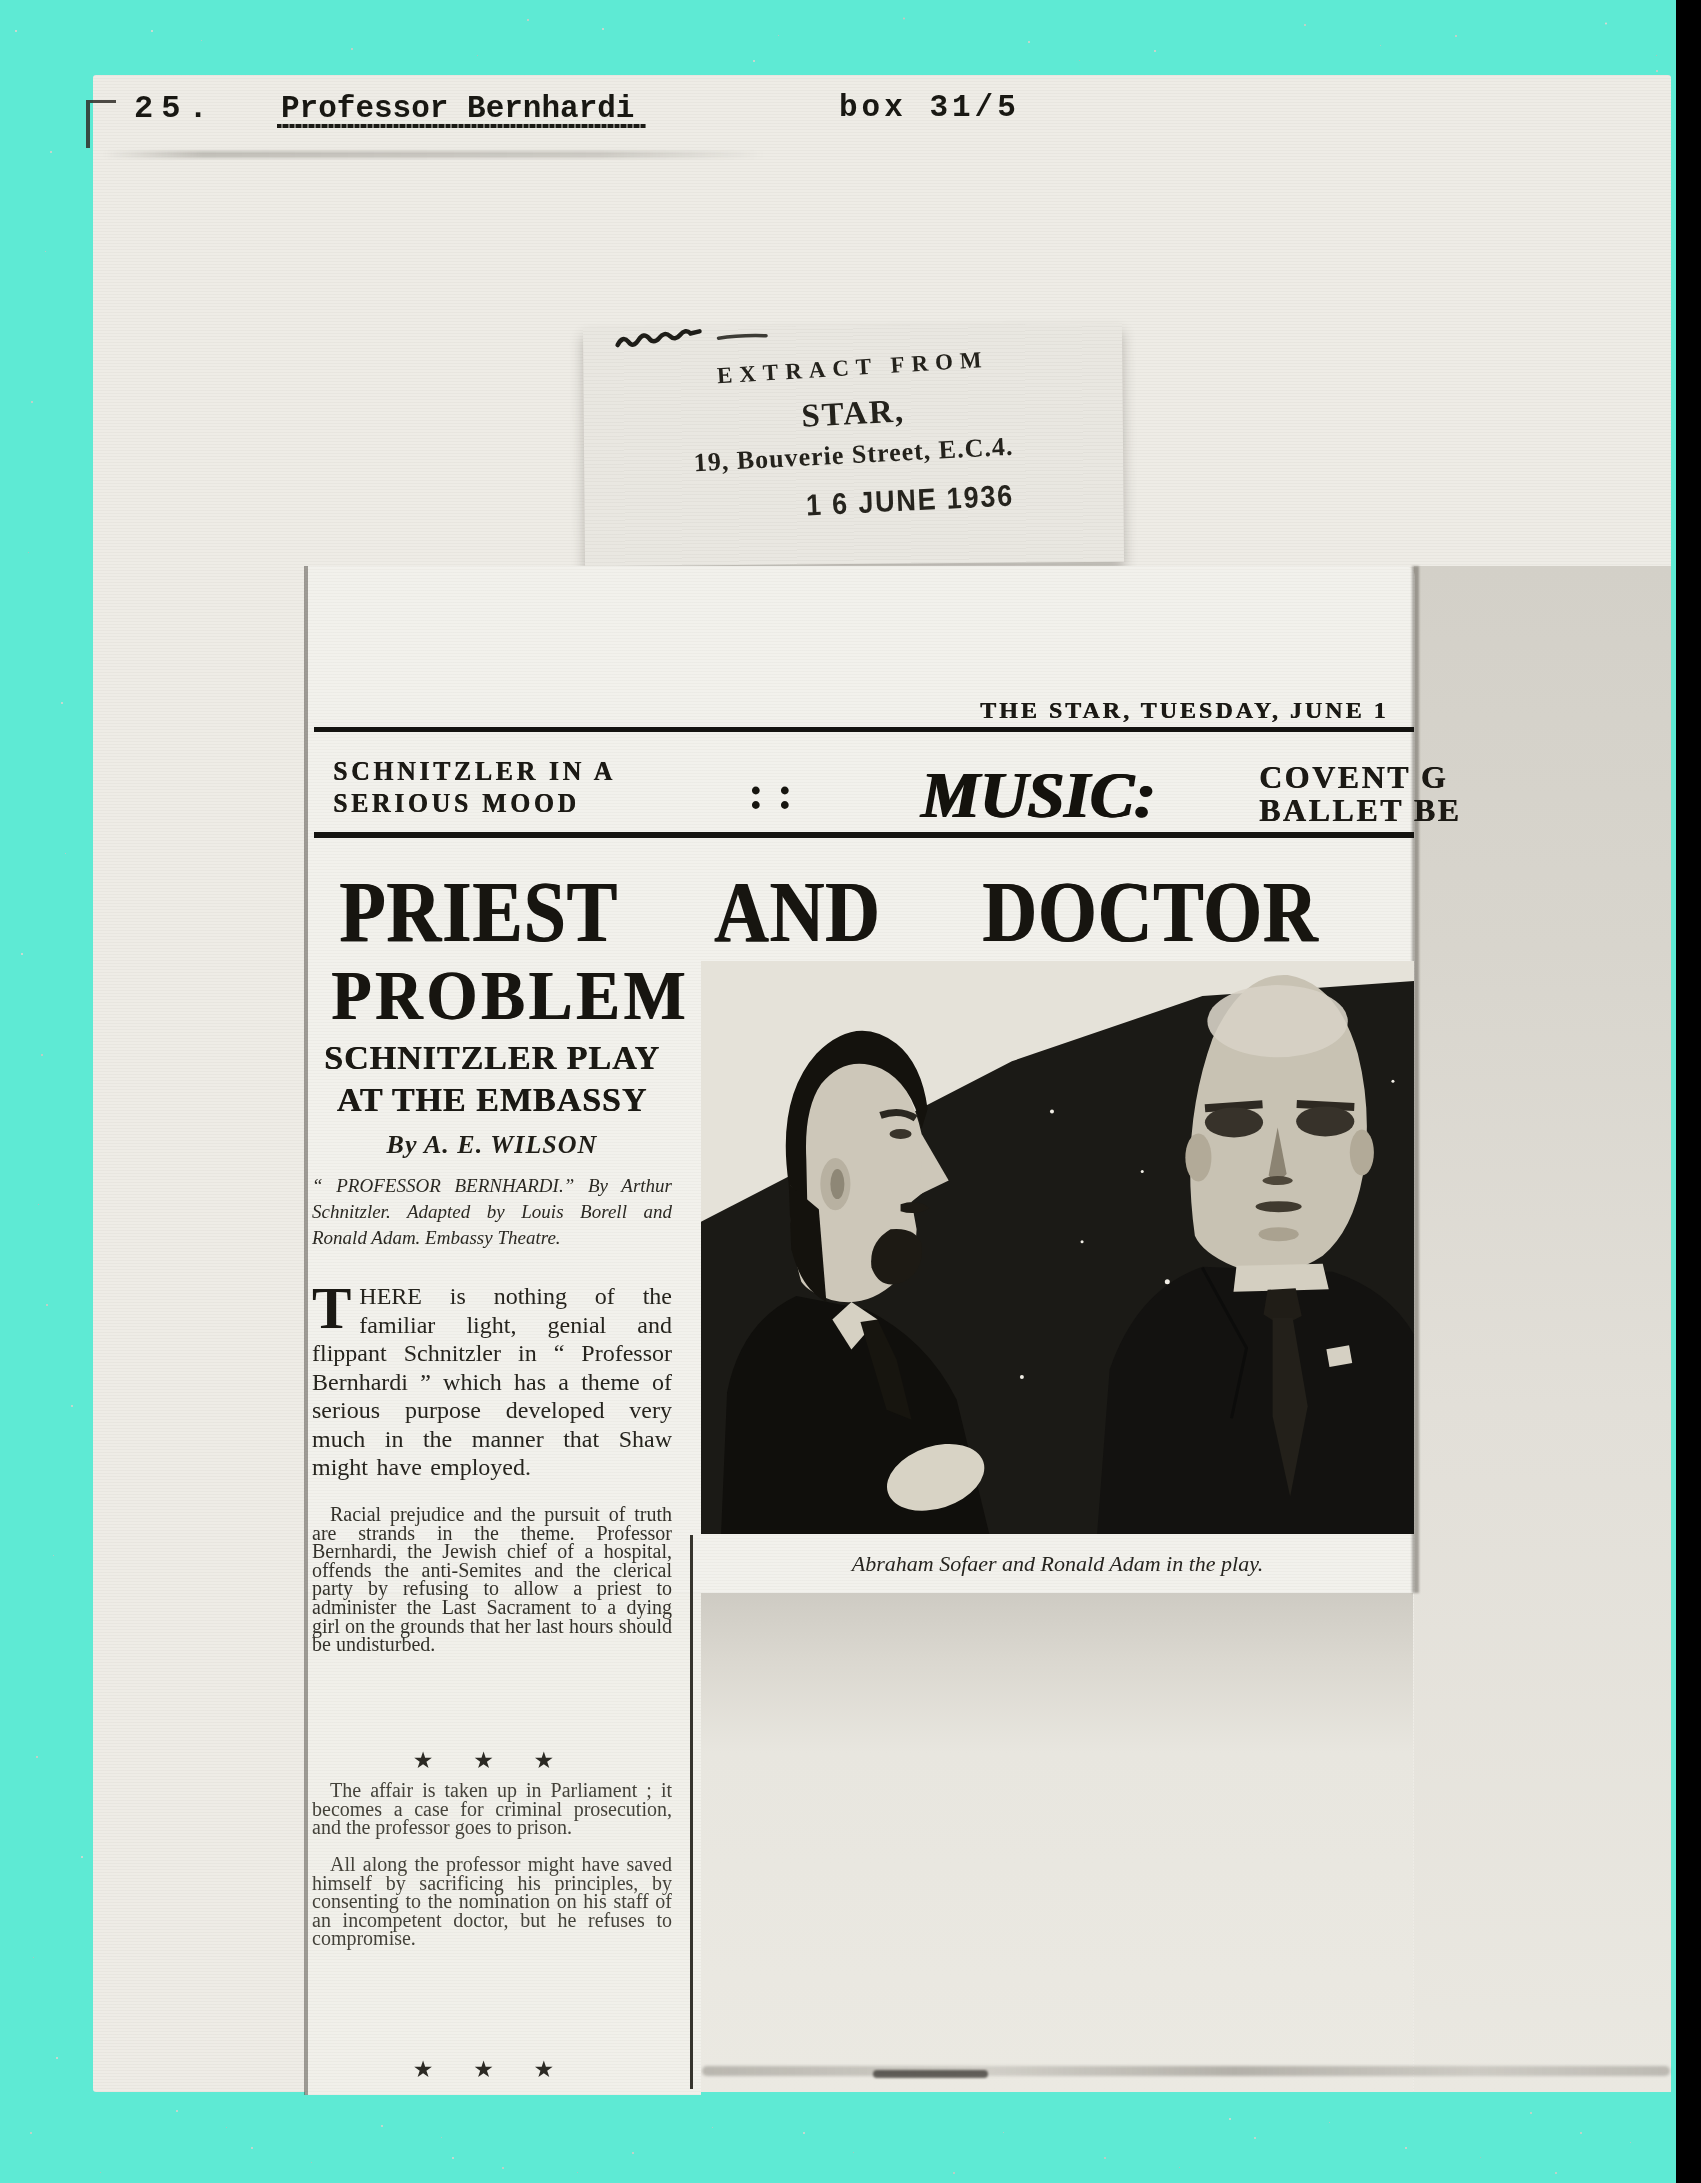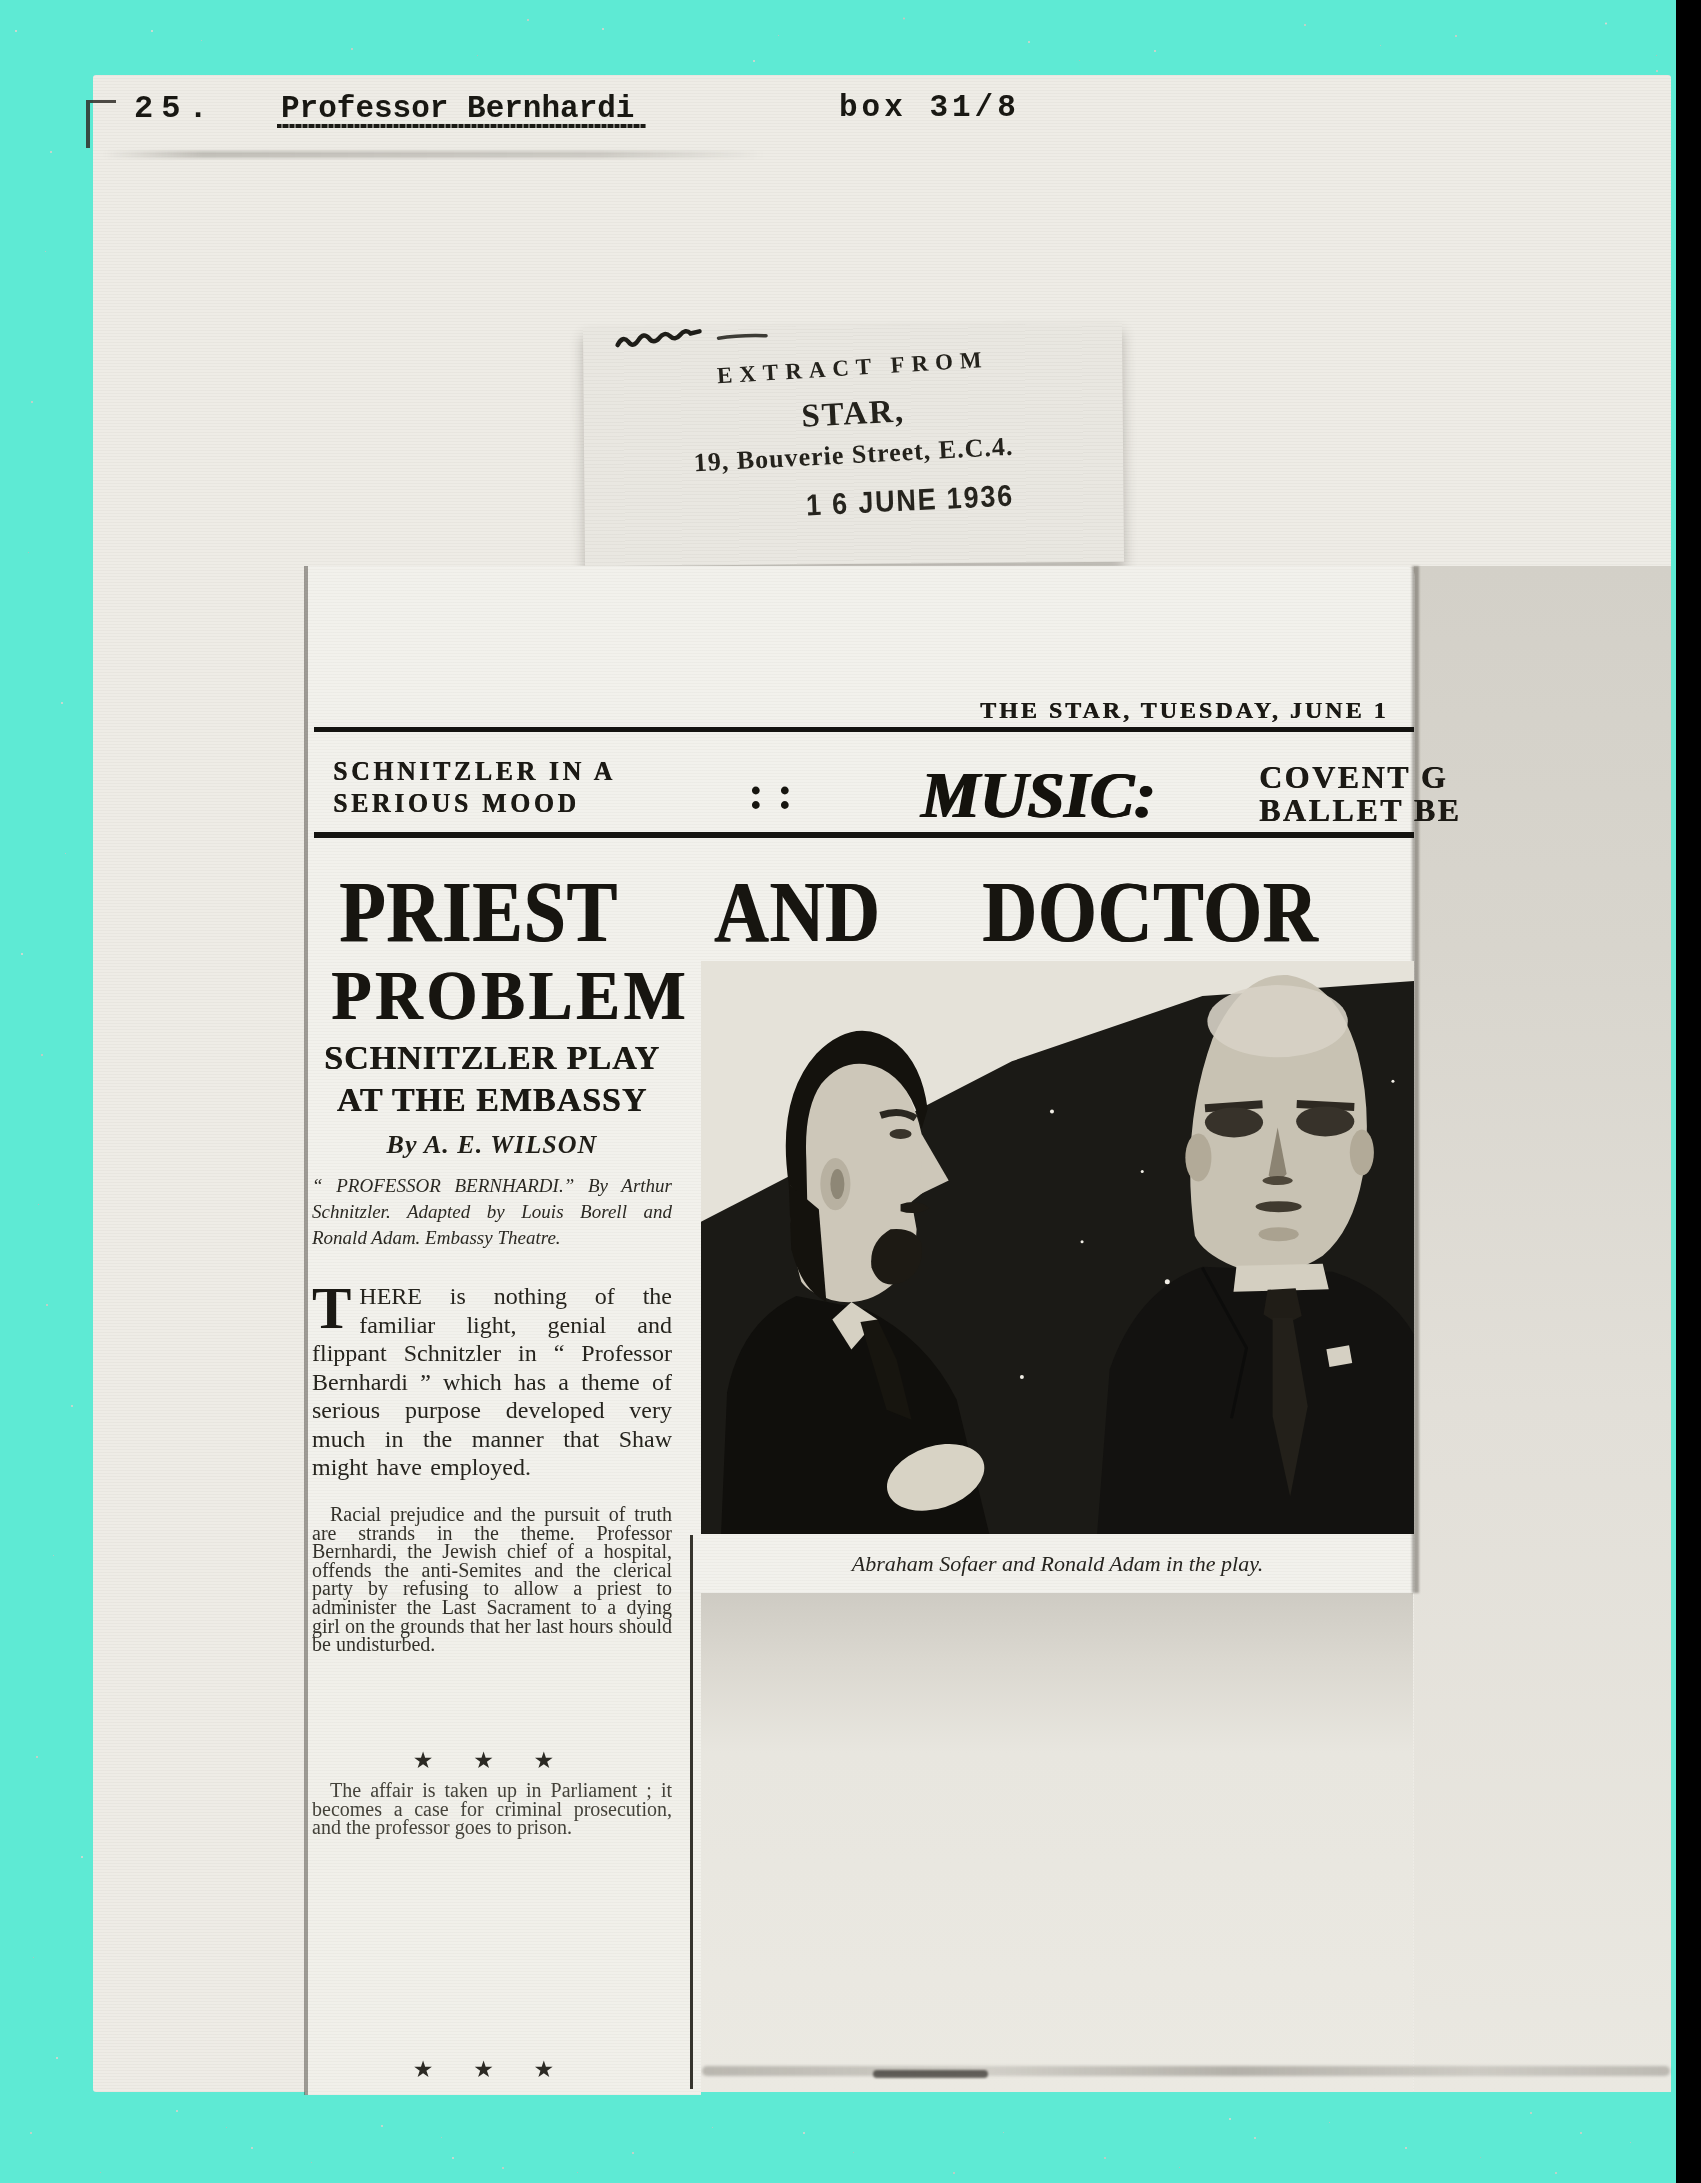--- a/index.html
+++ b/index.html
@@ -136,21 +136,21 @@
   <div class="album"></div>
   <div class="strip-right"></div>
   <div class="below-photo"></div>
   <div class="smudge-bottom"></div>
   <div class="smudge-bottom2"></div>
 
   <div class="crop-mark"></div>
   <span class="ann ann-num">25.</span>
   <span class="ann ann-title">Professor Bernhardi</span>
   <span class="ann-underline"></span>
-  <span class="ann ann-box">box 31/8</span>
+  <span class="ann ann-box">box 31/5</span>
   <div class="smudge-top"></div>
 
   <div class="stamp">
     <svg class="squiggle" viewBox="0 0 340 70">
       <path d="M8,42 q10,-20 22,-6 q9,13 20,-4 q10,-16 21,-3 q9,12 20,0 q11,-14 22,-4 q10,10 20,-2 q11,-13 21,-3 l18,-4" fill="none" stroke="#1e1d18" stroke-width="9" stroke-linecap="round"></path>
       <path d="M210,30 q40,-6 95,-4" fill="none" stroke="#1e1d18" stroke-width="7" stroke-linecap="round" opacity=".85"></path>
     </svg>
     <div class="st st-l1">EXTRACT FROM</div>
     <div class="st st-l2">STAR,</div>
     <div class="st st-l3">19, Bouverie Street, E.C.4.</div>
@@ -229,17 +229,18 @@
 
   <div class="t colblock sub1">SCHNITZLER PLAY</div>
   <div class="t colblock sub2">AT THE EMBASSY</div>
   <div class="t colblock byline">By A. E. WILSON</div>
   <div class="t colblock credit">“ PROFESSOR BERNHARDI.” By Arthur Schnitzler. Adapted by Louis Borell and Ronald Adam. Embassy Theatre.</div>
 
   <div class="t colblock para para1"><span class="dropcap">T</span><span>HERE is nothing of the familiar light, genial and flippant Schnitzler in “ Professor Bernhardi ” which has a theme of serious purpose developed very much in the manner that Shaw might have employed.</span></div>
   <div class="t colblock para p2">Racial prejudice and the pursuit of truth are strands in the theme. Professor Bernhardi, the Jewish chief of a hospital, offends the anti-Semites and the clerical party by refusing to allow a priest to administer the Last Sacrament to a dying girl on the grounds that her last hours should be undisturbed.</div>
   <div class="t colblock stars st1">★ ★ ★</div>
   <div class="t colblock para p4">The affair is taken up in Parliament ; it becomes a case for criminal prosecution, and the professor goes to prison.</div>
+  <div class="t colblock para p5">All along the professor might have saved himself by sacrificing his principles, by consenting to the nomination on his staff of an incompetent doctor, but he refuses to compromise.</div>
   <div class="t colblock stars st2">★ ★ ★</div>
 
   <div class="col-rule"></div>
 </div>
 
 
 </body></html>

